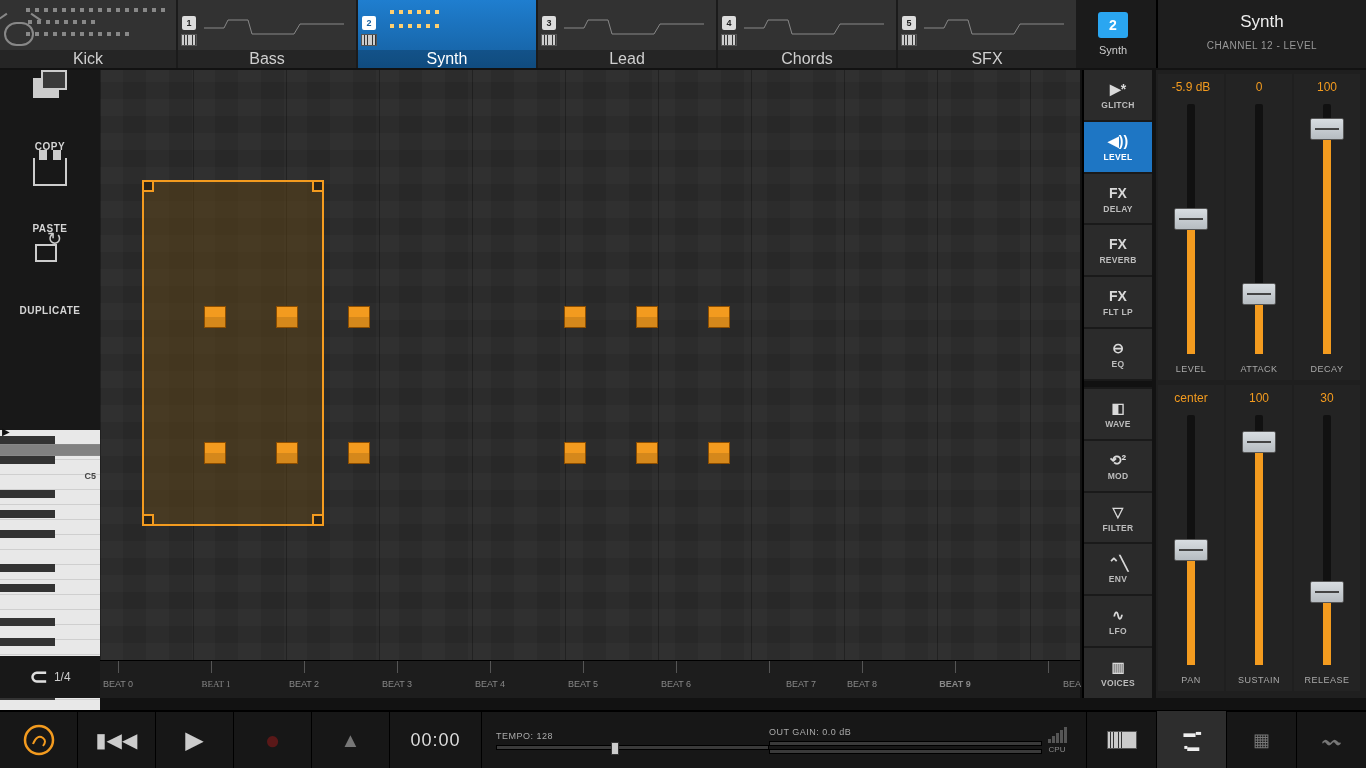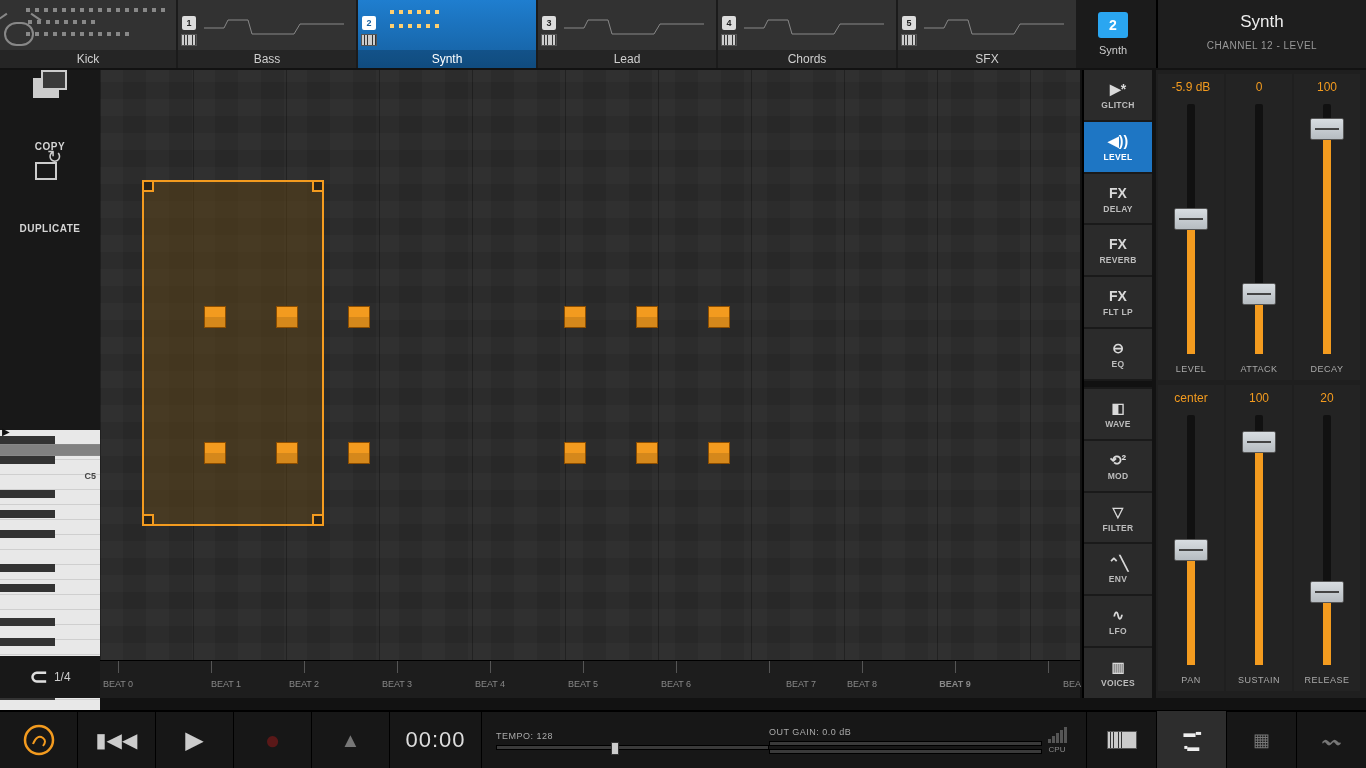--- a/index.html
+++ b/index.html
@@ -19,21 +19,21 @@
 *{box-sizing:border-box;font-family:"Segoe UI",Arial,sans-serif;}
 html,body{margin:0;height:100%;width:100%;background:#0d0d0d;overflow:hidden;color:var(--text);font-size:12px;user-select:none}
 #app{width:1366px;height:768px;position:relative;background:#121212}
 
 
 #tracks{position:absolute;left:0;top:0;height:68px;right:0;display:flex;background:#1b1b1b;gap:2px}
 .track{flex:0 0 178px;height:68px;background:#323232;position:relative;}
 .track.kick{flex:0 0 176px}
 .track .tnum{position:absolute;left:4px;top:16px;width:14px;height:14px;background:#ddd;color:#222;font-size:9px;font-weight:bold;text-align:center;line-height:14px;border-radius:2px}
 .track .ticon{position:absolute;left:4px;top:33px;width:16px;height:12px;}
-.track .tname{position:absolute;left:0;right:0;bottom:0;height:18px;line-height:18px;text-align:center;font-size:12px;color:#cfcfcf;background:rgba(0,0,0,0.25)}
+.track .tname{position:absolute;left:0;right:0;bottom:0;height:18px;line-height:18px;text-align:center;font-size:16px;color:#cfcfcf;background:rgba(0,0,0,0.25)}
 .track .mini{position:absolute;left:26px;right:6px;top:6px;height:40px}
 .track.sel{background:linear-gradient(#1f7ecf,#155f9f)}
 .track.sel .tname{background:rgba(0,0,0,0.2);color:#fff}
 .track.sel .tnum{background:#fff;color:#155f9f}
 
 
 .drum-icon{width:30px;height:24px;border:2px solid #888;border-radius:50%/60%;position:absolute;left:4px;top:22px}
 .drum-icon::before{content:"";position:absolute;left:-10px;top:-8px;width:12px;height:2px;background:#888;transform:rotate(-35deg)}
 .drum-icon::after{content:"";position:absolute;right:-10px;top:-8px;width:12px;height:2px;background:#888;transform:rotate(35deg)}
 
@@ -114,21 +114,21 @@
 .sld .fill{position:absolute;bottom:0;left:0;right:0;background:var(--orange)}
 .sld .knob{position:absolute;left:-13px;width:34px;height:22px;background:linear-gradient(#d8dde1,#b6bcc1);border:1px solid #555;border-radius:2px}
 .sld .knob::after{content:"";position:absolute;left:4px;right:4px;top:9px;height:2px;background:#444}
 .sld .name{height:22px;line-height:22px;font-size:9px;color:#aaa;letter-spacing:0.5px}
 
 
 #transport{position:absolute;left:0;bottom:0;width:1366px;height:58px;background:#171717;display:flex;align-items:center;border-top:2px solid #000}
 .tbtn{width:78px;height:58px;display:flex;align-items:center;justify-content:center;border-right:1px solid #000;color:#ccc;font-size:20px}
 #logo{width:78px;color:var(--orange);font-size:28px}
 #logo svg{width:32px;height:32px}
-#timecode{width:92px;text-align:left;font-size:22px;color:#ddd;letter-spacing:1px}
+#timecode{width:92px;text-align:left;font-size:18px;color:#ddd;letter-spacing:1px}
 #meters{flex:1;display:flex;align-items:center;padding:0 14px}
 .meter{flex:1}
 .meter .mlbl{font-size:9px;color:#aaa;letter-spacing:0.5px;margin-bottom:4px}
 .meter .bar{height:5px;background:#3a3a3a;border:1px solid #000;position:relative}
 .meter .bar2{height:5px;background:#3a3a3a;border:1px solid #000;margin-top:3px}
 .meter .hnd{position:absolute;top:-4px;width:8px;height:13px;background:#ccc;border:1px solid #333}
 #cpu{width:30px;text-align:center}
 #cpu .bars{display:flex;gap:1px;justify-content:center;align-items:flex-end;height:16px;margin-bottom:2px}
 #cpu .bars span{width:3px;background:#555}
 #cpu .cl{font-size:8px;color:#888}
@@ -267,20 +267,24 @@
     </div>
   <div id="chan-head">
     <div class="ctitle">Synth</div>
     <div class="csub">CHANNEL 12 - LEVEL</div>
   </div>
 
   <div id="ltools">
     <div class="ltool">
       <div class="icon ic-copy"></div>
       <div class="lbl">COPY</div>
+    </div>
+    <div class="ltool">
+      <div class="icon ic-paste"></div>
+      <div class="lbl">PASTE</div>
     </div>
     <div class="ltool">
       <div class="icon ic-dup"></div>
       <div class="lbl">DUPLICATE</div>
     </div>
 
     <div id="pianoview">
       <div class="play">▶</div>
       <div class="marker" style="top:14px"></div>
 
@@ -324,21 +328,21 @@
       <div class="note" style="left: 176px; top: 372px;"></div>
       <div class="note" style="left: 248px; top: 372px;"></div>
       <div class="note" style="left: 464px; top: 372px;"></div>
       <div class="note" style="left: 536px; top: 372px;"></div>
       <div class="note" style="left: 608px; top: 372px;"></div>
     </div>
   <div id="ruler">
       <div class="tick" style="left: 18px;"></div>
       <div class="lbl" style="left: 18px;">BEAT 0</div>
       <div class="tick" style="left: 111px;"></div>
-      <div class="lbl" style="left: 126px;">BEAT 1</div>
+      <div class="lbl" style="left: 116px; font-family: Liberation Serif, serif;">BEAT 1</div>
       <div class="tick" style="left: 204px;"></div>
       <div class="lbl" style="left: 204px;">BEAT 2</div>
       <div class="tick" style="left: 297px;"></div>
       <div class="lbl" style="left: 297px;">BEAT 3</div>
       <div class="tick" style="left: 390px;"></div>
       <div class="lbl" style="left: 390px;">BEAT 4</div>
       <div class="tick" style="left: 483px;"></div>
       <div class="lbl" style="left: 483px;">BEAT 5</div>
       <div class="tick" style="left: 576px;"></div>
       <div class="lbl" style="left: 576px;">BEAT 6</div>
@@ -439,21 +443,21 @@
       </div>
       <div class="sld">
         <div class="val">100</div>
         <div class="track">
           <div class="fill" style="height:93%"></div>
           <div class="knob" style="top:16.099999999999998px"></div>
         </div>
         <div class="name">SUSTAIN</div>
       </div>
       <div class="sld">
-        <div class="val">20</div>
+        <div class="val">30</div>
         <div class="track">
           <div class="fill" style="height:28%"></div>
           <div class="knob" style="top:165.6px"></div>
         </div>
         <div class="name">RELEASE</div>
       </div>
     </div>
 
   <div id="transport">
     <div class="tbtn" id="logo">

